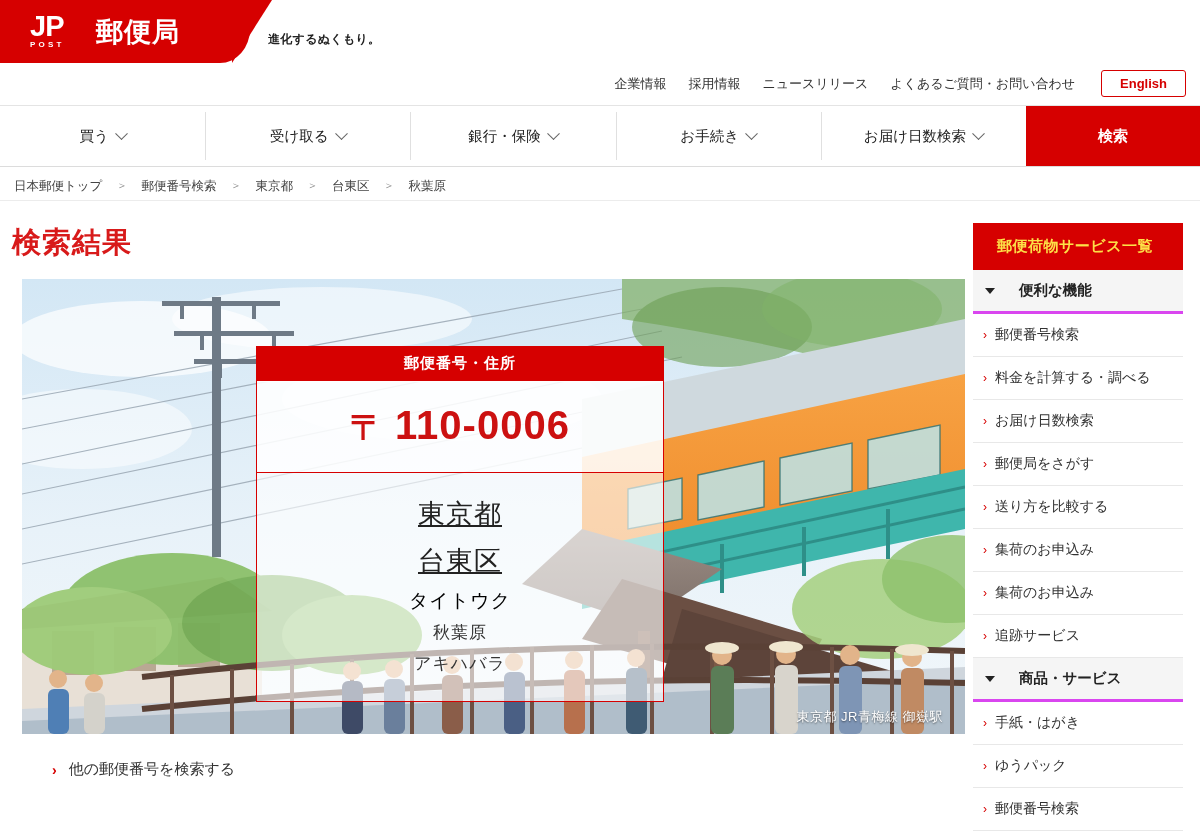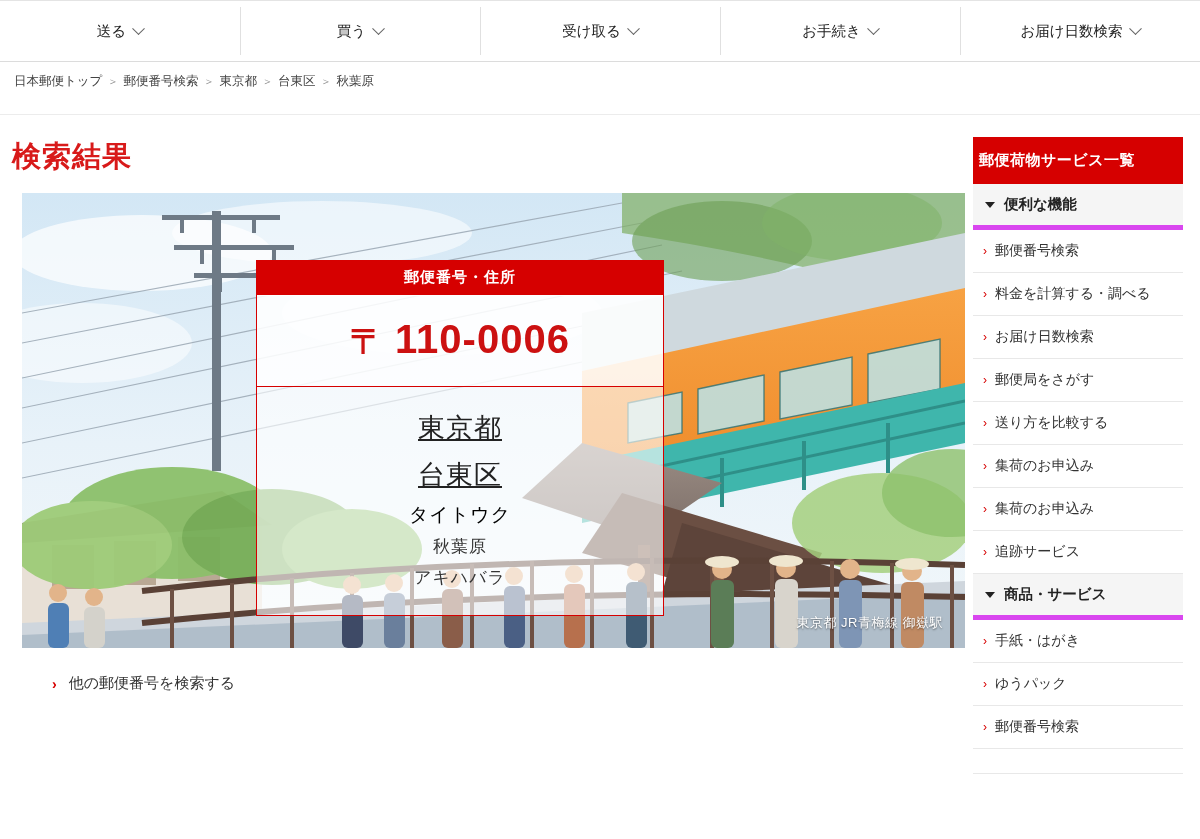--- a/index.html
+++ b/index.html
@@ -81,22 +81,22 @@
   }
   .nav-search {
     flex: 0 0 174px; background: #d60000; color: #fff;
     display: flex; align-items: center; justify-content: center;
     font-size: 15px; font-weight: bold; cursor: pointer;
   }
   .nav-search::before { content: none; }
 
   
   .breadcrumb {
-    display: flex; align-items: center; gap: 5px;
-    padding: 11px 0 24px 14px; font-size: 12.5px; color: #444;
+    display: flex; gap: 14px;
+    padding: 11px 0 5px 14px; font-size: 12.5px; color: #444;
     border-bottom: 1px solid #ececec;
   }
   .crumb { color: #444; text-decoration: none; }
   .crumb-sep { color: #888; font-size: 11px; }
 
   
   .content { display: flex; padding: 0; }
   .main-col { width: 965px; position: relative; }
   .side-col { width: 235px; position: relative; }
 
@@ -105,21 +105,21 @@
     padding: 22px 0 16px 12px; letter-spacing: 1px;
   }
 
   
   .hero {
     position: relative; margin: 0 0 0 22px; width: 943px; height: 455px;
     overflow: hidden;
   }
   .hero svg { position: absolute; inset: 0; width: 943px; height: 455px; display: block; }
   .hero-caption {
-    position: absolute; right: 22px; bottom: 16px;
+    position: absolute; right: 22px; bottom: 8px;
     font-size: 13px; color: #ffffff;
     text-shadow: 0 1px 2px rgba(0,0,0,.55);
     letter-spacing: .5px;
   }
 
   
   .zip-card {
     position: absolute; left: 234px; top: 67px; width: 408px;
     border: 1px solid #d60000; z-index: 5;
   }
@@ -158,67 +158,89 @@
     padding: 26px 0 0 52px; font-size: 15px; color: #333;
   }
   .arrow-red {
     color: #d60000; font-size: 14px; font-weight: bold; line-height: 1;
   }
   .other-search .label { text-decoration: none; color: #333; }
 
   
   .side-inner { width: 210px; margin: 22px 0 0 8px; }
   .side-head {
-    background: #d60000; color: #ffffff; font-size: 15px; font-weight: bold;
-    padding: 14px 0 14px 6px; letter-spacing: .5px;
+    background: #d60000; color: #fde047; font-size: 15px; font-weight: bold;
+    padding: 14px 0 14px 24px; letter-spacing: .5px;
   }
   .side-section {
-    background: #f5f5f5; border-bottom: 5px solid #d946ef;
-    display: flex; align-items: center; gap: 9px;
+    background: #f5f5f5; border-bottom: 3px solid #d946ef;
+    display: flex; align-items: center; gap: 24px;
     padding: 11px 0 11px 12px; font-size: 14.5px; font-weight: bold; color: #222;
   }
   .tri-down {
     width: 0; height: 0; border-left: 5px solid transparent;
     border-right: 5px solid transparent; border-top: 6px solid #222;
   }
   .side-link {
     display: flex; align-items: center; gap: 8px;
     padding: 12px 0 12px 10px; font-size: 14px; color: #333;
     border-bottom: 1px solid #e8e8e8; text-decoration: none; cursor: pointer;
     white-space: nowrap;
   }
   .side-link .chev-r { color: #d60000; font-size: 12px; line-height: 1; }
 </style>
 </head>
 <body>
 
 <div class="page">
 
+  <div class="header">
+    <div class="header-red"></div>
+
+    <div class="logo-wrap">
+      <div class="jp-mark">
+        <div class="jp-text">JP</div>
+        <div class="post-text">POST</div>
+      </div>
+      <div class="brand-name">郵便局</div>
+    </div>
+
+    <div class="tagline">進化するぬくもり。</div>
+
+    <div class="util-nav">
+      <a class="util-link" href="#">企業情報</a>
+      <a class="util-link" href="#">採用情報</a>
+      <a class="util-link" href="#">ニュースリリース</a>
+      <a class="util-link" href="#">よくあるご質問・お問い合わせ</a>
+      <div class="english-btn">English</div>
+    </div>
+  </div>
 
   <div class="mainnav">
-    <div class="nav-item">
-      <span>送る</span>
-      <span class="chev"></span>
-    </div>
     <div class="nav-item">
       <span>買う</span>
       <span class="chev"></span>
     </div>
     <div class="nav-item">
       <span>受け取る</span>
       <span class="chev"></span>
     </div>
     <div class="nav-item">
+      <span>銀行・保険</span>
+      <span class="chev"></span>
+    </div>
+    <div class="nav-item">
       <span>お手続き</span>
       <span class="chev"></span>
     </div>
     <div class="nav-item">
       <span>お届け日数検索</span>
       <span class="chev"></span>
     </div>
+    <div class="nav-search">検索</div>
   </div>
 
   <div class="breadcrumb">
     <a class="crumb" href="#">日本郵便トップ</a>
     <span class="crumb-sep">＞</span>
     <a class="crumb" href="#">郵便番号検索</a>
     <span class="crumb-sep">＞</span>
     <a class="crumb" href="#">東京都</a>
     <span class="crumb-sep">＞</span>
     <a class="crumb" href="#">台東区</a>

